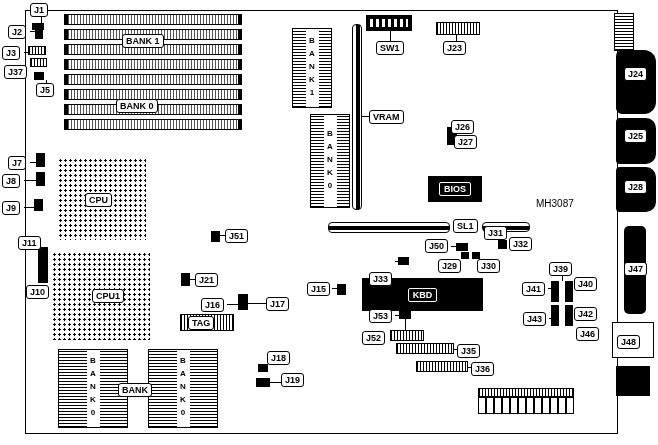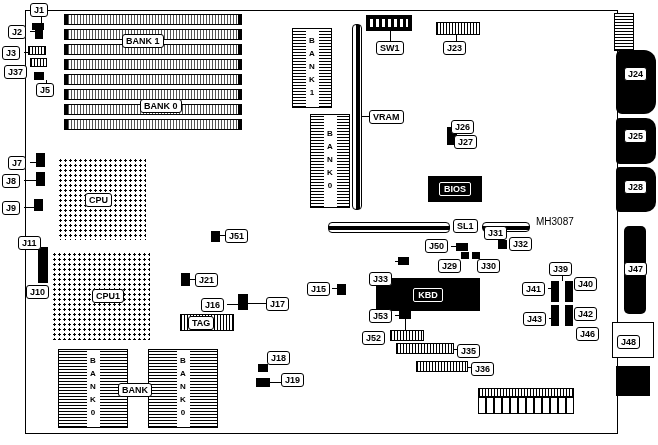--- a/index.html
+++ b/index.html
@@ -3,21 +3,21 @@
 <meta charset="utf-8">
 <style>
   * { margin:0; padding:0; box-sizing:border-box; }
   html,body { background:#fff; }
   body { width:658px; height:445px; position:relative; overflow:hidden;
          font-family:"Liberation Sans", sans-serif; }
   .board{ position:absolute; border:1px solid #000; background:#fff; z-index:0; }
   .lbl  { position:absolute; background:#fff; border:1px solid #000; border-radius:3px;
           font-size:9px; font-weight:bold; color:#000; text-align:left;
           padding:1px 3px; line-height:10px; white-space:nowrap; z-index:6; }
-  .ptxt { position:absolute; font-size:10px; color:#000; z-index:6;margin-top:18px; }
+  .ptxt { position:absolute; font-size:10px; color:#000; z-index:6; }
   .jmp  { position:absolute; background:#000; z-index:3; }
   .hv   { position:absolute; border:1px solid #000;
           background:repeating-linear-gradient(90deg,#000 0 1px,#fff 1px 3px); z-index:2; }
   .hh   { position:absolute; border:1px solid #000;
           background:repeating-linear-gradient(0deg,#000 0 1px,#fff 1px 3px); z-index:2; }
   .wh   { position:absolute; height:1px; background:#000; z-index:4; }
   .wv   { position:absolute; width:1px;  background:#000; z-index:4; }
   .slotrow { position:absolute; height:11px; border:1px solid #000;
           border-left-width:4px; border-right-width:4px;
           background:repeating-linear-gradient(90deg,#555 0 1px,#fff 1px 3px); z-index:1; }
@@ -52,21 +52,21 @@
 
 <div class="slotrow" style="left:64px;top:14px;width:178px"></div>
 <div class="slotrow" style="left:64px;top:29px;width:178px"></div>
 <div class="slotrow" style="left:64px;top:44px;width:178px"></div>
 <div class="slotrow" style="left:64px;top:59px;width:178px"></div>
 <div class="slotrow" style="left:64px;top:74px;width:178px"></div>
 <div class="slotrow" style="left:64px;top:89px;width:178px"></div>
 <div class="slotrow" style="left:64px;top:104px;width:178px"></div>
 <div class="slotrow" style="left:64px;top:119px;width:178px"></div>
 <div class="lbl" style="left:122px;top:34px">BANK 1</div>
-<div class="lbl" style="left:140px;top:99px">BANK 0</div>
+<div class="lbl" style="left:116px;top:99px">BANK 0</div>
 
 <div class="lbl" style="left:30px;top:3px">J1</div>
 <div class="jmp" style="left:32px;top:23px;width:12px;height:7px"></div>
 <div class="wv" style="left:41px;top:16px;height:7px"></div>
 <div class="lbl" style="left:8px;top:25px">J2</div>
 <div class="jmp" style="left:35px;top:27px;width:8px;height:12px"></div>
 <div class="wh" style="left:30px;top:31px;width:5px"></div>
 <div class="lbl" style="left:2px;top:46px">J3</div>
 <div class="hv" style="left:28px;top:46px;width:18px;height:9px"></div>
 <div class="wh" style="left:24px;top:52px;width:4px"></div>
@@ -180,21 +180,21 @@
 <div class="lbl" style="left:509px;top:237px">J32</div>
 <div class="jmp" style="left:498px;top:240px;width:9px;height:9px"></div>
 <div class="lbl" style="left:438px;top:259px">J29</div>
 <div class="jmp" style="left:461px;top:252px;width:8px;height:7px"></div>
 <div class="lbl" style="left:477px;top:259px">J30</div>
 <div class="jmp" style="left:472px;top:252px;width:8px;height:7px"></div>
 <div class="lbl" style="left:369px;top:272px">J33</div>
 <div class="jmp" style="left:398px;top:257px;width:11px;height:8px"></div>
 <div class="wh" style="left:395px;top:261px;width:3px"></div>
 
-<div class="chipb" style="left:376px;top:278px;width:104px;height:33px">
+<div class="chipb" style="left:362px;top:278px;width:121px;height:33px">
   <span class="inlbl">KBD</span>
 </div>
 
 <div class="lbl" style="left:369px;top:309px">J53</div>
 <div class="jmp" style="left:399px;top:310px;width:12px;height:9px"></div>
 <div class="wh" style="left:395px;top:315px;width:4px"></div>
 <div class="wv" style="left:405px;top:319px;height:11px"></div>
 <div class="lbl" style="left:362px;top:331px">J52</div>
 <div class="hv" style="left:390px;top:330px;width:34px;height:11px"></div>
 <div class="lbl" style="left:457px;top:344px">J35</div>

